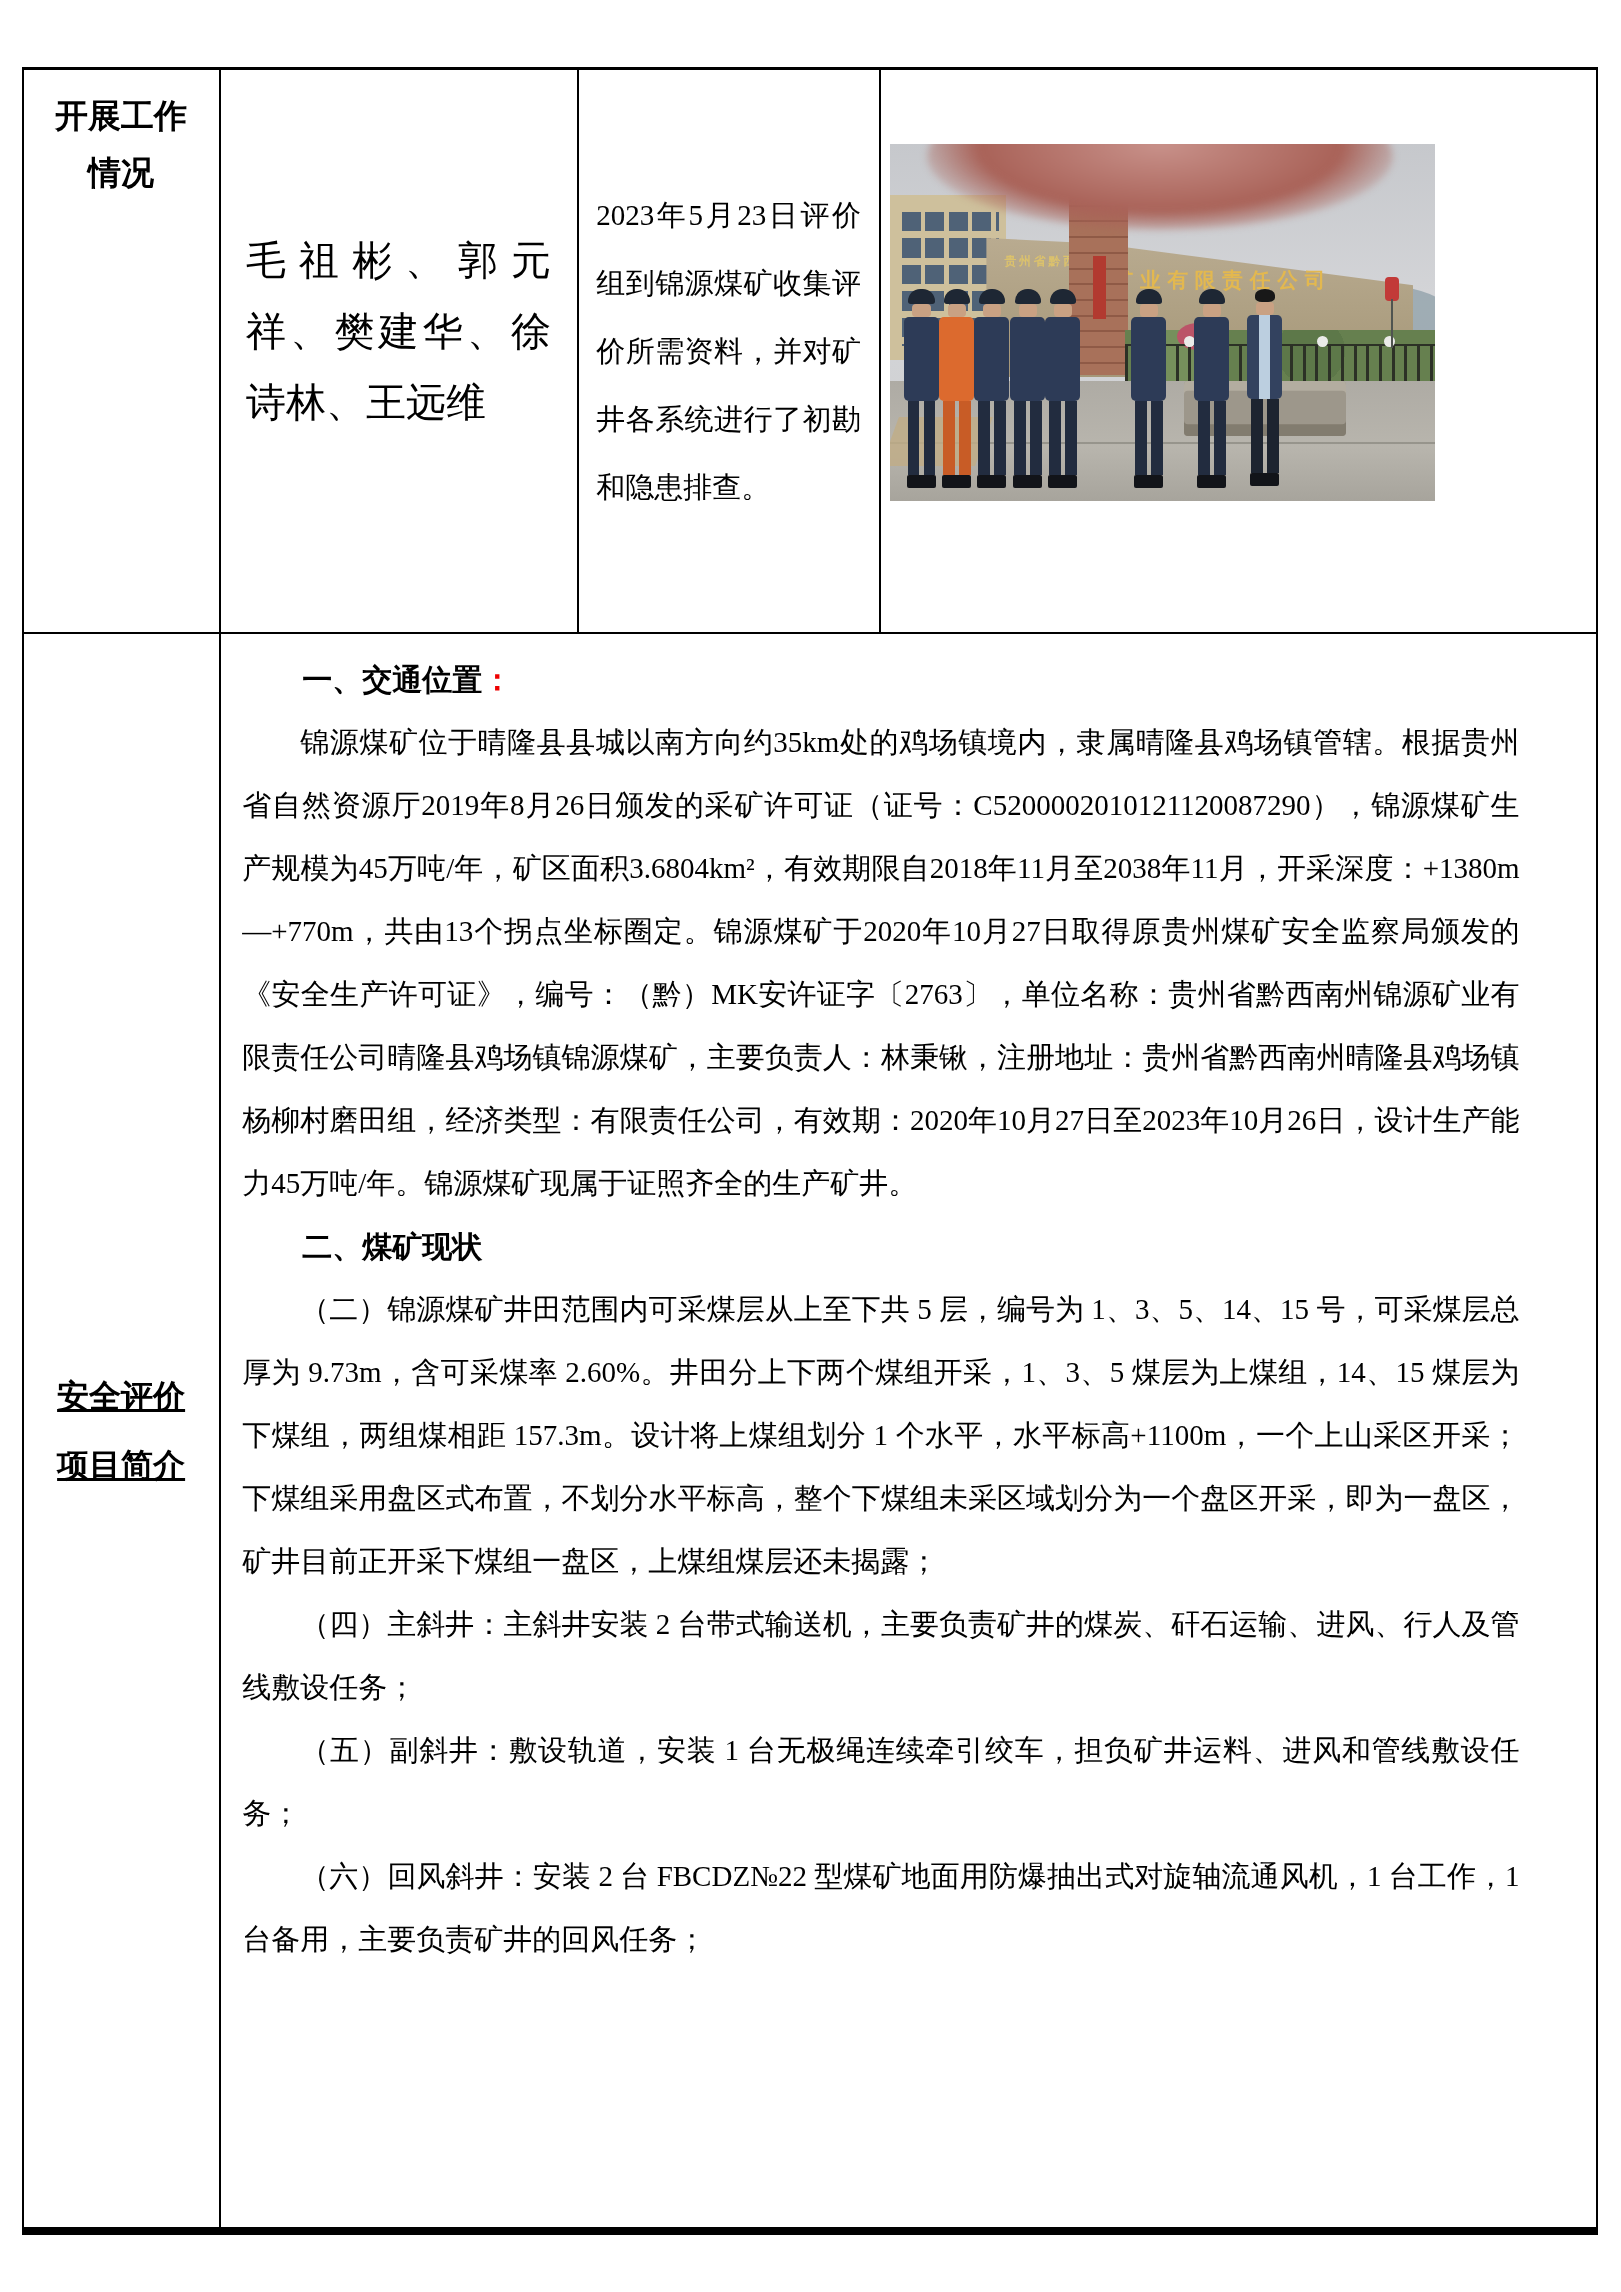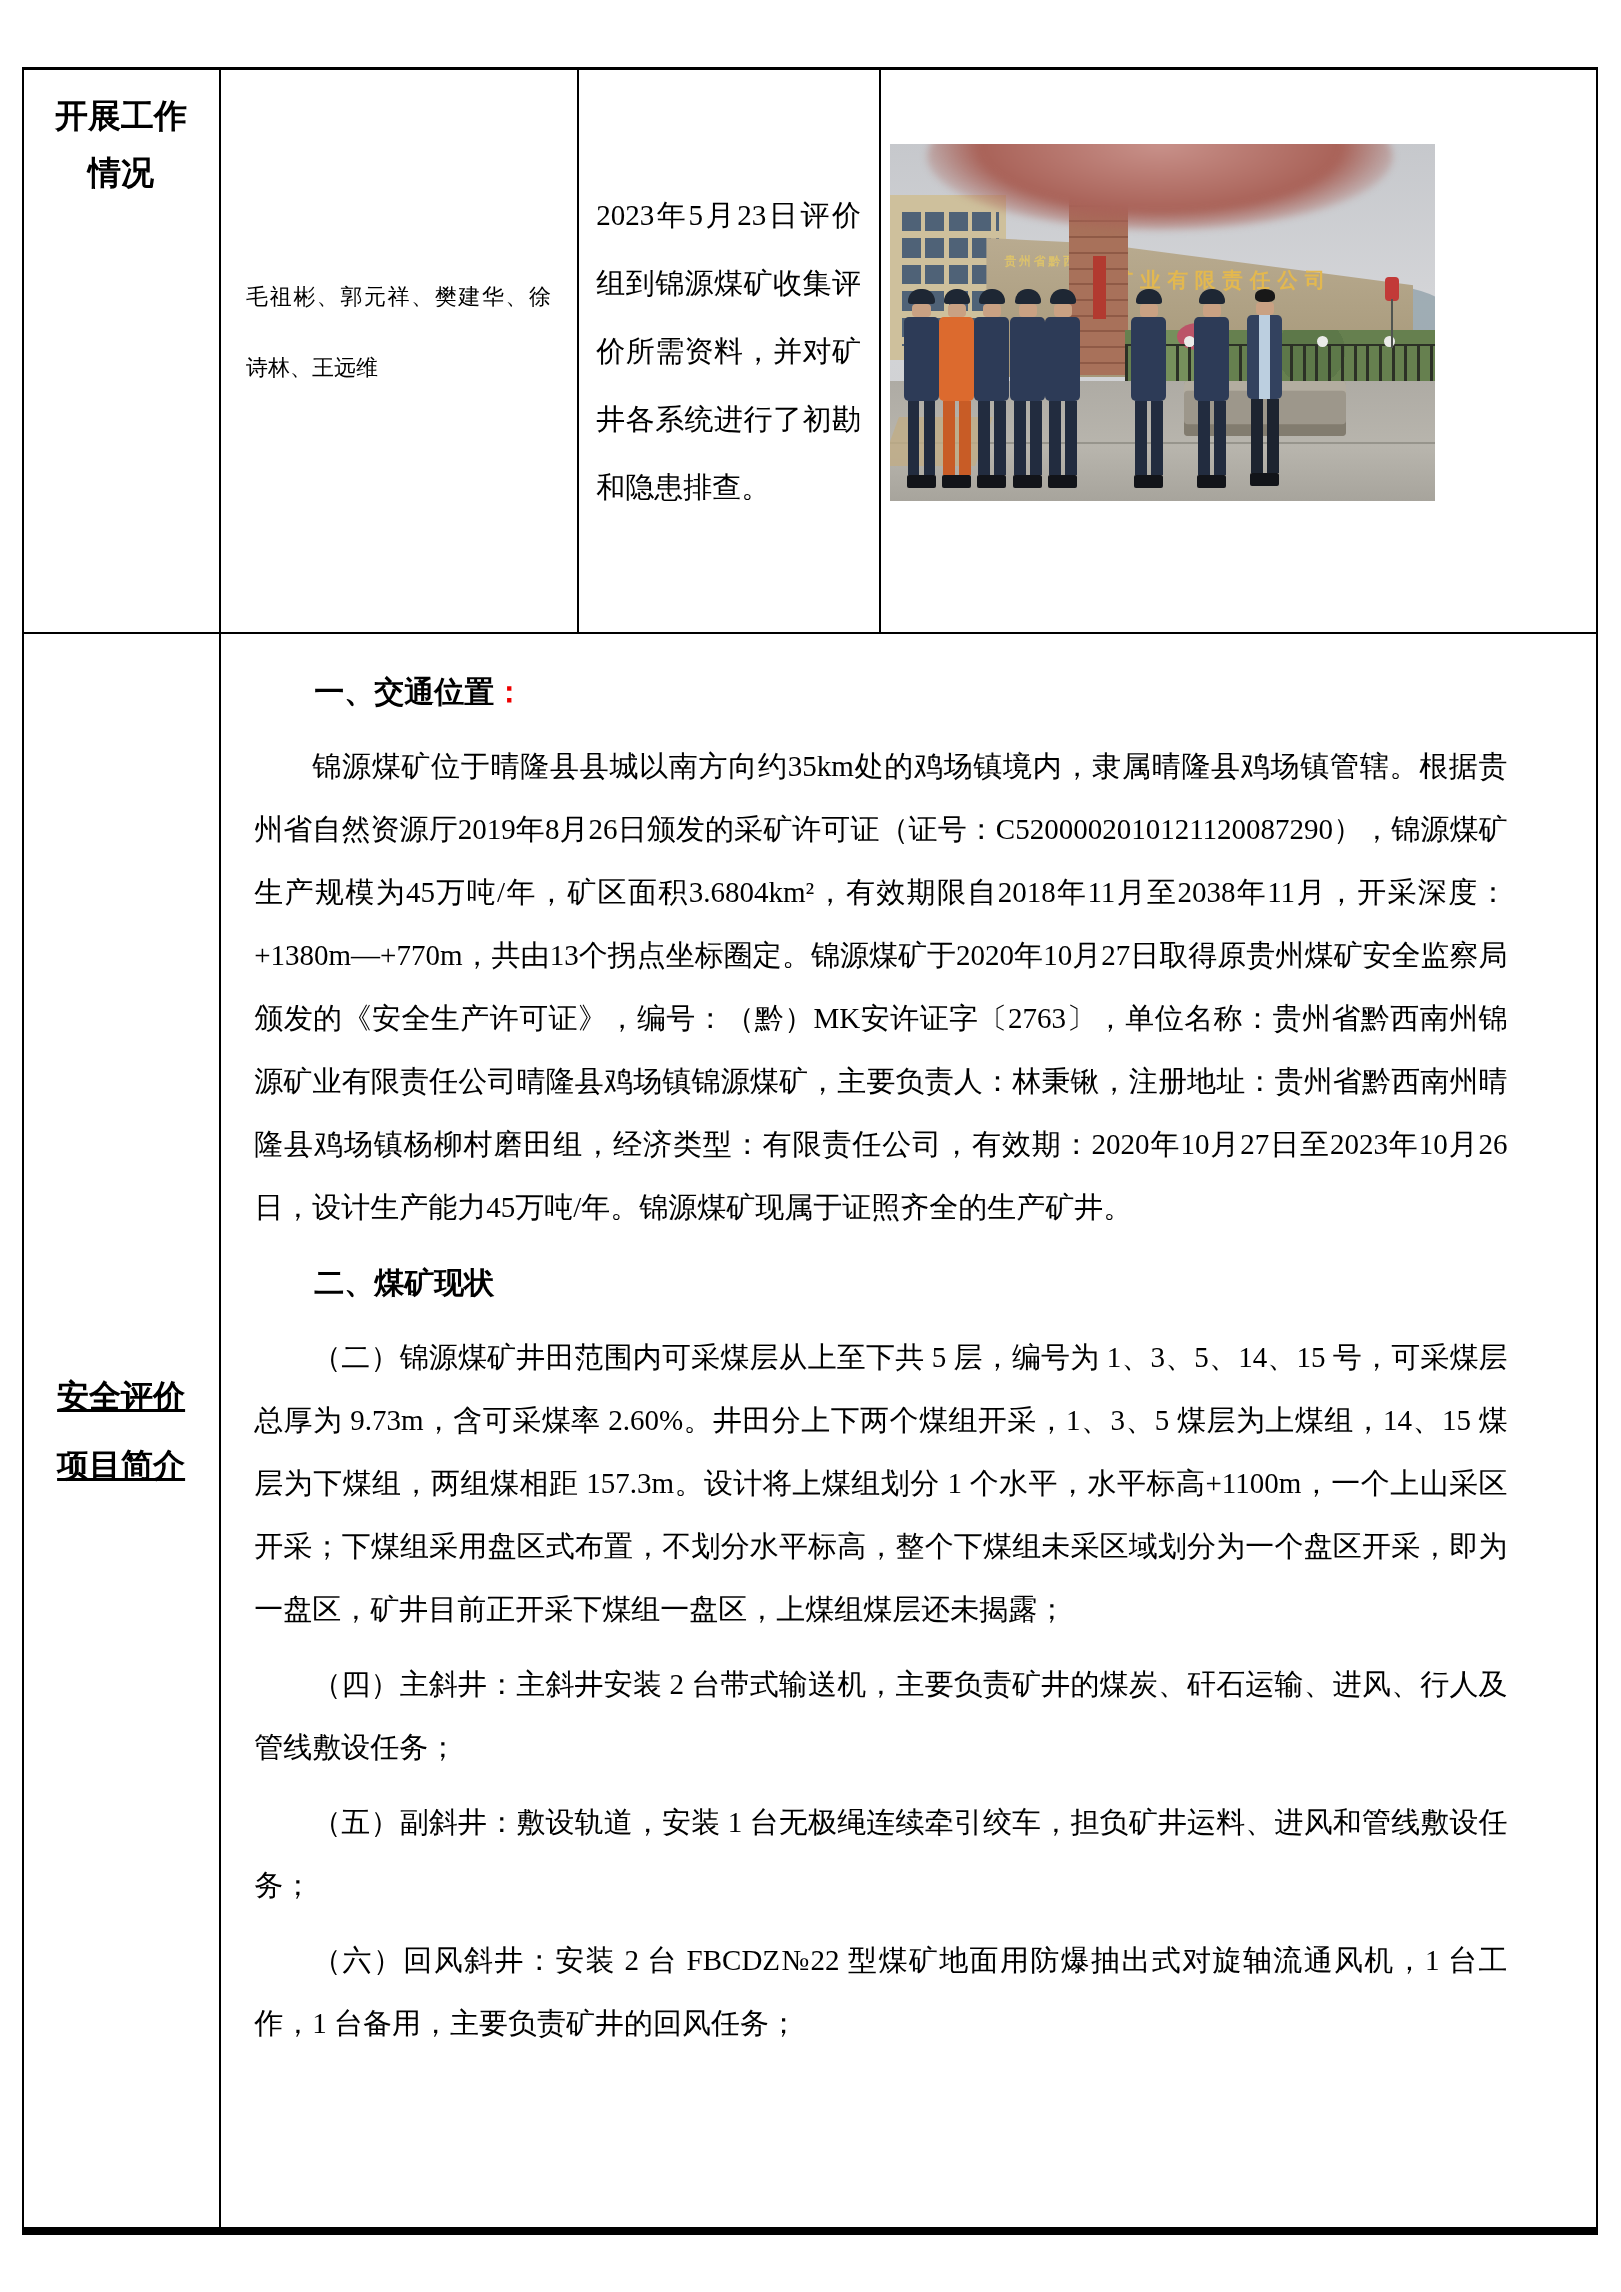--- a/index.html
+++ b/index.html
@@ -10,27 +10,27 @@
   .doc-table{
     position:absolute;left:21.6px;top:67px;width:1576px;height:2168px;
     border:2.9px solid #000;border-top-width:3.9px;border-bottom-width:8.8px;
     box-sizing:border-box;display:flex;flex-direction:column;background:#fff;
   }
   .row{display:flex;min-height:0;}
   .row1{height:562px;flex:none;border-bottom:2.9px solid #000;}
   .row2{flex:1;}
   .cell{box-sizing:border-box;min-width:0;}
   .c1{width:197px;flex:none;border-right:2.9px solid #000;}
-  .c2{width:358px;flex:none;border-right:2.9px solid #000;display:flex;align-items:center;padding:0 25.5px 39px 25.5px;font-size:22px;line-height:71px;text-align:justify;}
+  .c2{width:358px;flex:none;border-right:2.9px solid #000;display:flex;align-items:center;padding:0 25.5px 39px 25.5px;font-size:40px;line-height:71px;text-align:justify;}
   .c3{width:302px;flex:none;border-right:2.9px solid #000;display:flex;align-items:center;padding:0 17.6px;font-size:29px;line-height:68px;text-align:justify;}
   .c4{flex:1;position:relative;}
   .c5{flex:1;overflow:hidden;padding:13.7px 76px 0 21.6px;font-size:29px;line-height:63px;text-align:justify;}
   .hdr1{padding-top:17.6px;text-align:center;font-weight:bold;font-size:33px;line-height:57px;}
   .hdr2{display:flex;flex-direction:column;justify-content:center;align-items:center;font-weight:bold;font-size:32px;line-height:69px;text-decoration:underline;}
-  .c5 p{margin:12px;}
+  .c5 p{margin:0;}
   .c5 .hd{font-weight:bold;text-indent:2em;font-size:30px;font-family:"Liberation Sans","DejaVu Sans",sans-serif;}
   .c5 .bd{text-indent:2em;}
   .red{color:#ee0000;}
 
   
   .photo{position:absolute;left:9.8px;top:74px;width:545px;height:357px;overflow:hidden;
     background:linear-gradient(180deg,#c6c8cc 0%,#d4d5d8 45%,#cdced0 100%);}
   .ph-mtn{position:absolute;left:351px;top:139px;width:225px;height:74px;background:#8e9fa8;
     border-radius:55% 45% 0 0 / 85% 65% 0 0;opacity:.75;}
   .ph-bldg{position:absolute;left:0;top:51px;width:116px;height:165px;background:#cec09c;}

